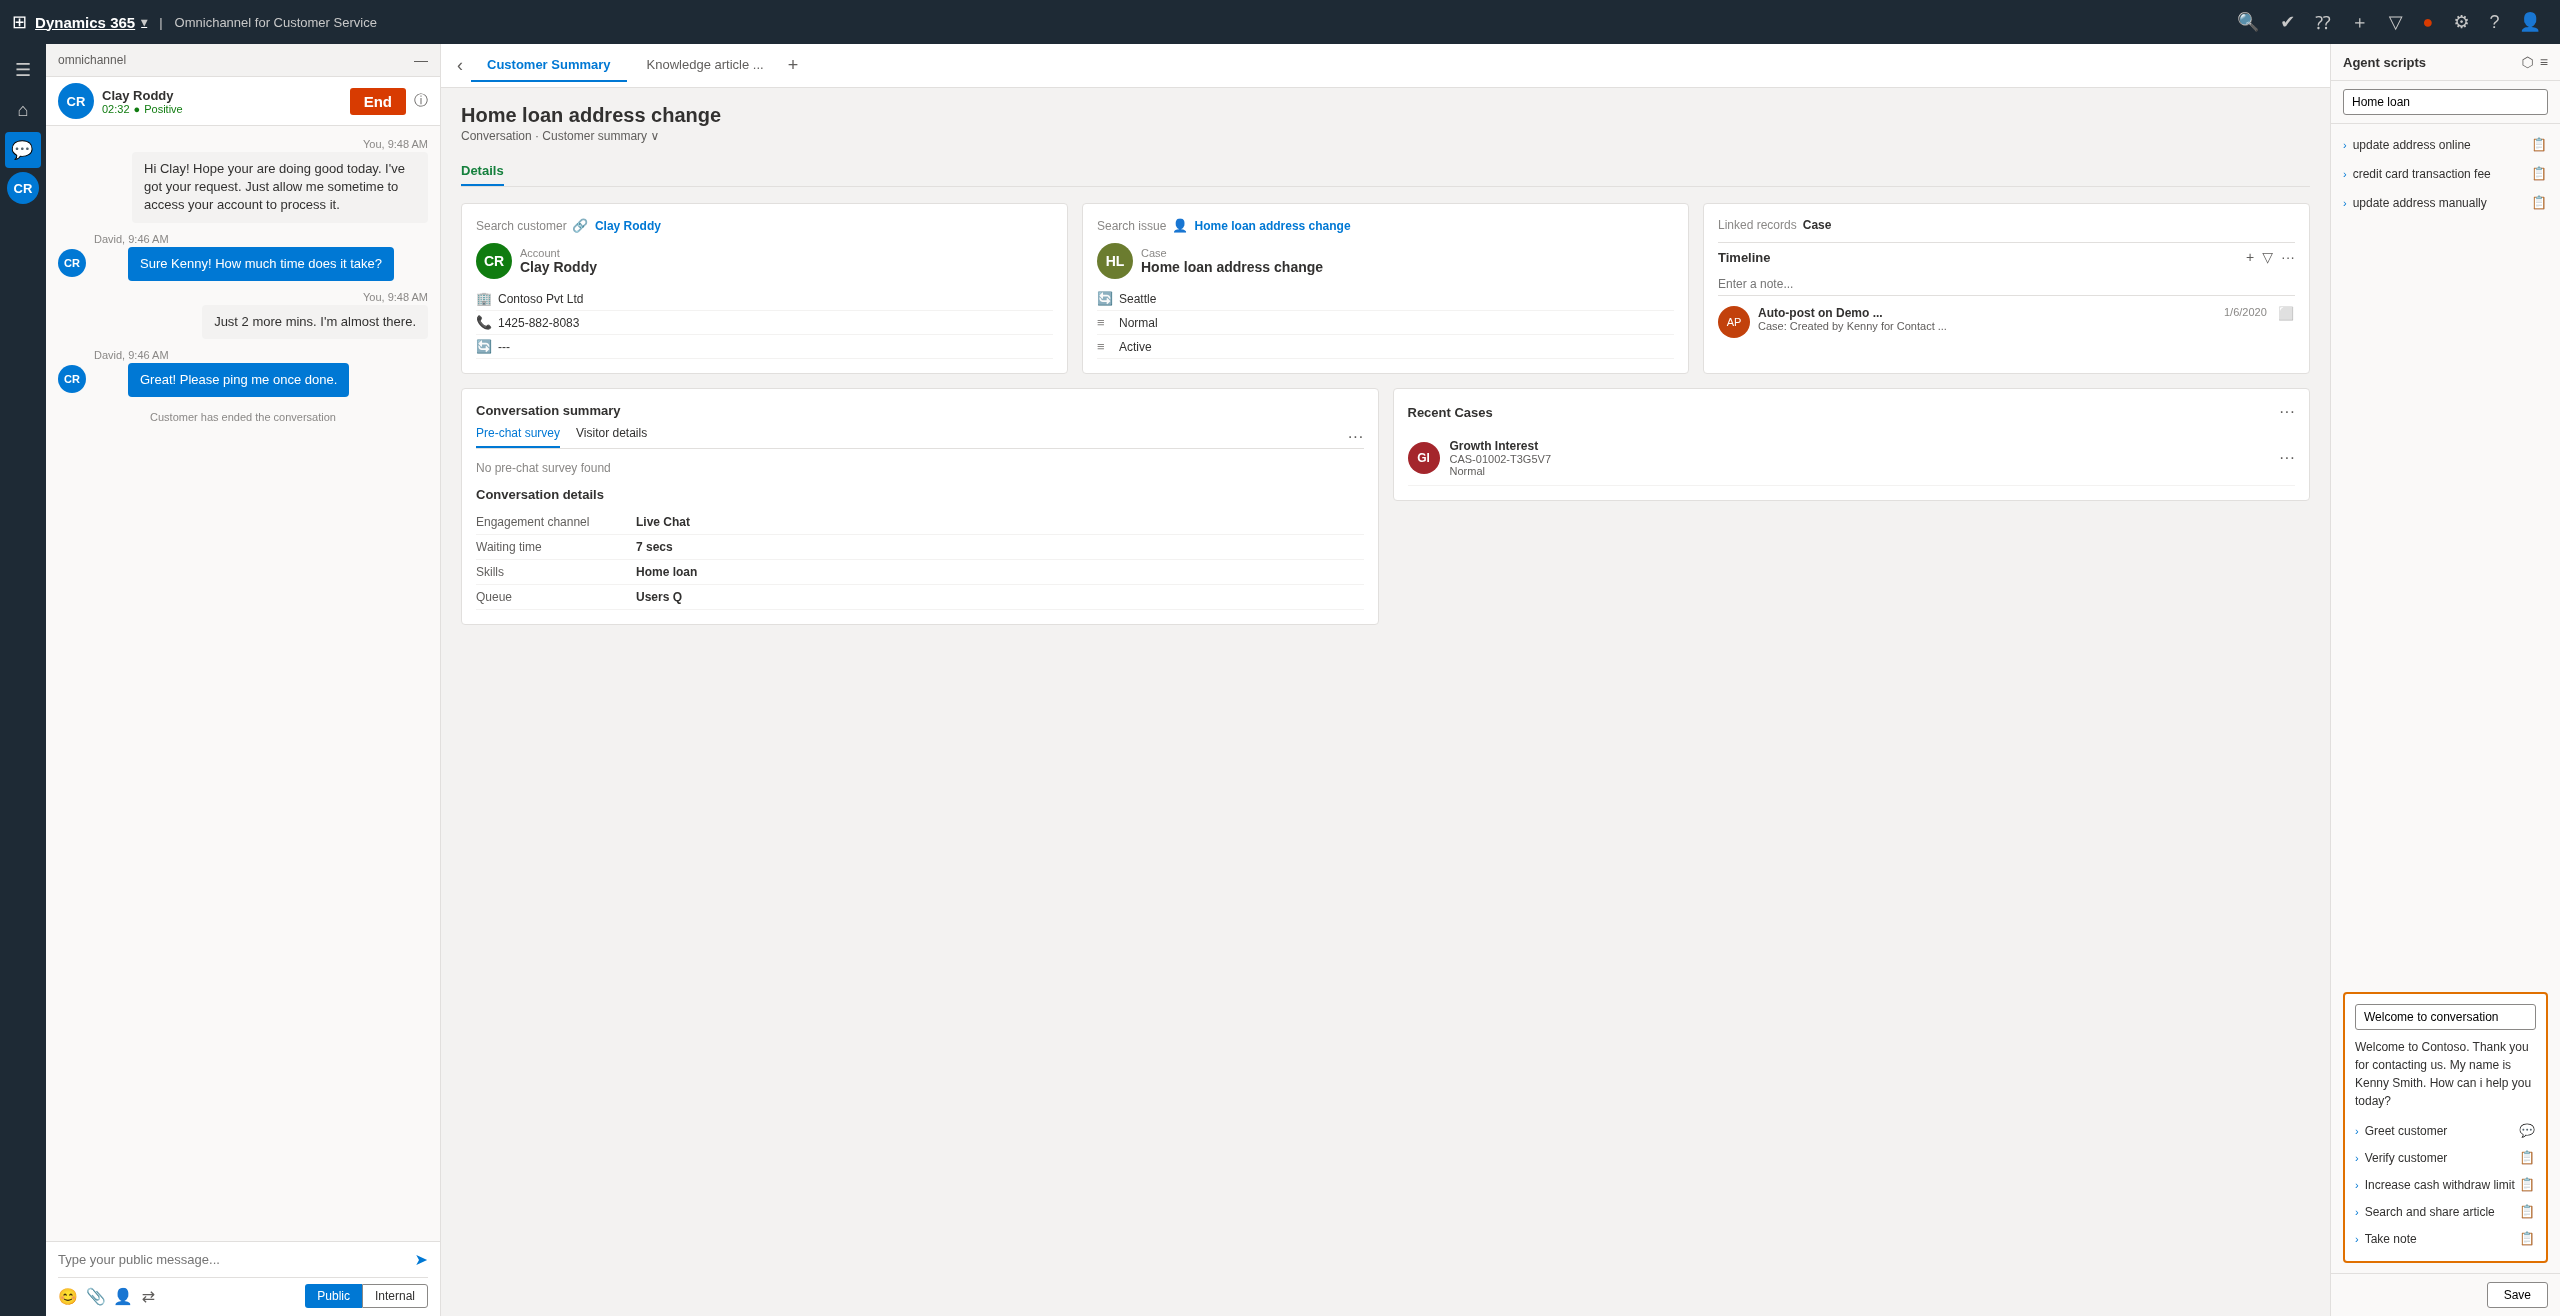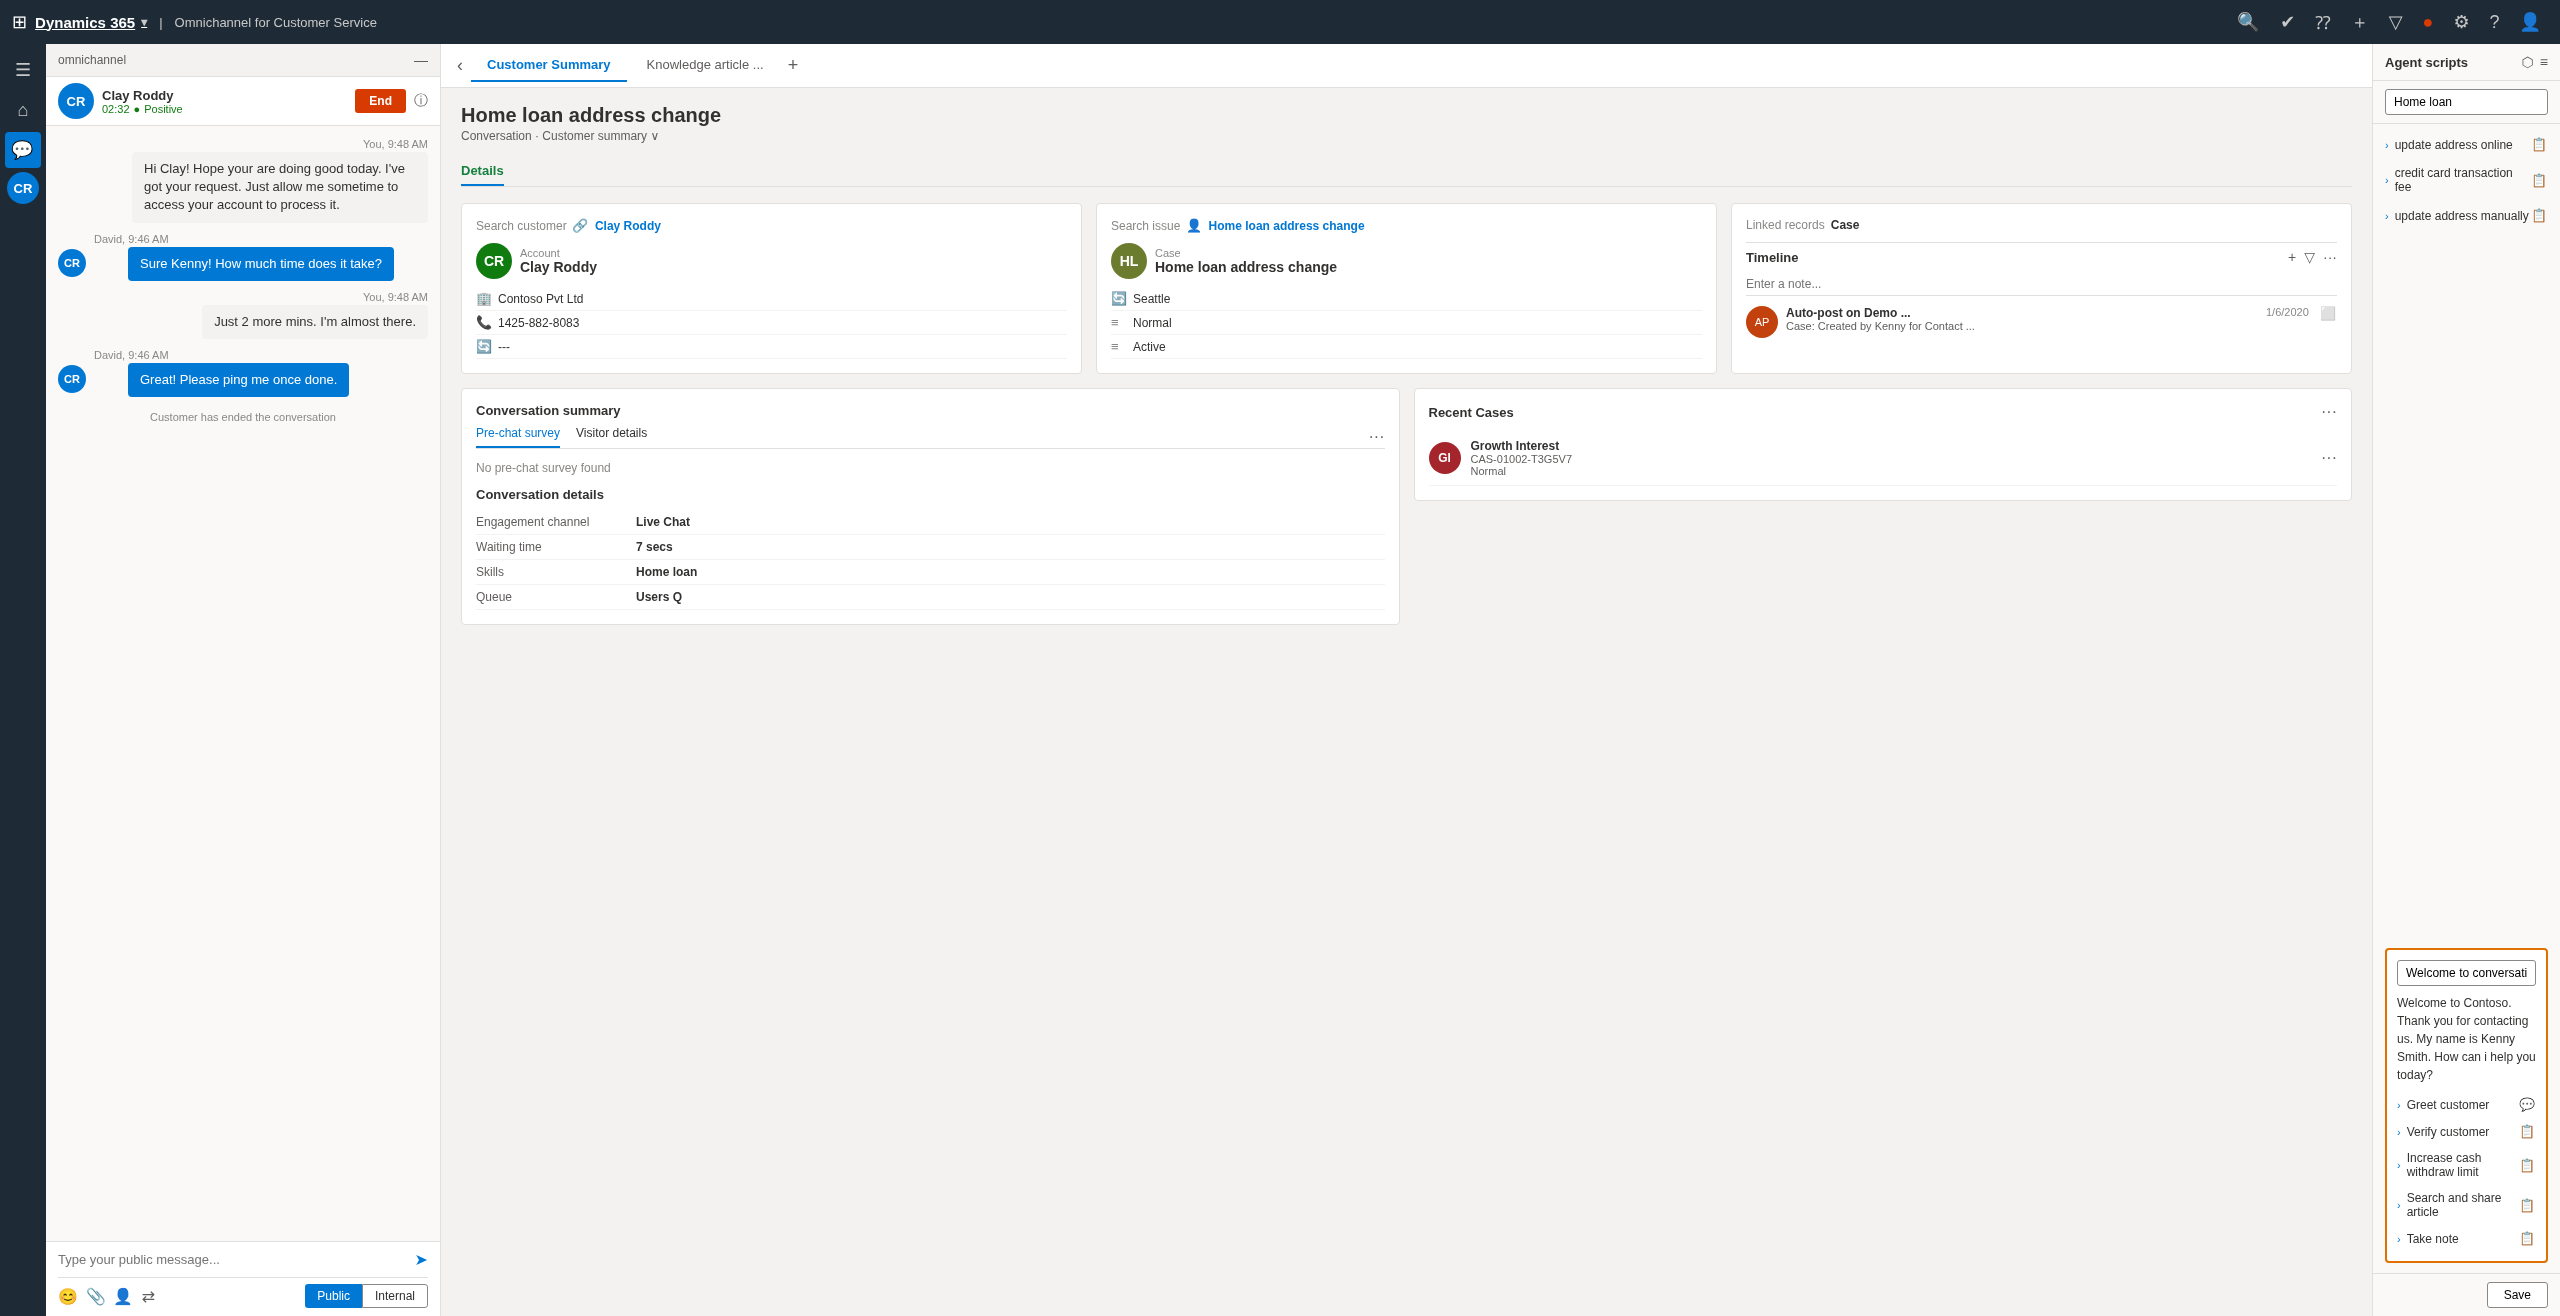--- a/index.html
+++ b/index.html
@@ -64,21 +64,21 @@
       justify-content: space-between;
     }
     .chat-contact-bar {
       display: flex; align-items: center; justify-content: space-between;
       padding: 6px 12px; background: #fff; border-bottom: 1px solid #e1dfdd;
     }
     .chat-contact-bar .contact-info { display: flex; flex-direction: column; }
     .chat-contact-bar .contact-meta { font-size: 11px; color: #107c10; display: flex; align-items: center; gap: 4px; }
     .end-btn {
       background: #d83b01; color: #fff; border: none; padding: 5px 14px;
-      border-radius: 3px; font-size: 12px; font-weight: 600; cursor: pointer;
+      border-radius: 3px; font-size: 15px; font-weight: 600; cursor: pointer;
     }
     .chat-messages {
       flex: 1; overflow-y: auto; padding: 12px; display: flex; flex-direction: column; gap: 10px;
       background: #faf9f8;
     }
     .msg-row { display: flex; flex-direction: column; }
     .msg-timestamp { font-size: 11px; color: #8a8886; text-align: right; margin-bottom: 2px; }
     .msg-timestamp.left { text-align: left; margin-left: 36px; }
     .msg-bubble {
       max-width: 80%; padding: 8px 12px; border-radius: 4px; font-size: 13px; line-height: 1.4;
@@ -185,21 +185,21 @@
     .recent-cases-title { font-size: 13px; font-weight: 600; }
     .case-item { display: flex; align-items: center; gap: 10px; padding: 8px 0; border-bottom: 1px solid #f3f2f1; }
     .case-avatar { width: 32px; height: 32px; border-radius: 50%; background: #a4262c; color: #fff; font-size: 12px; font-weight: 600; display: flex; align-items: center; justify-content: center; flex-shrink: 0; }
     .case-info .case-name { font-size: 12px; font-weight: 600; }
     .case-info .case-id { font-size: 11px; color: #605e5c; }
     .case-info .case-priority { font-size: 11px; color: #605e5c; }
     .case-more { margin-left: auto; color: #605e5c; font-size: 16px; cursor: pointer; }
 
     
     .agent-scripts-panel {
-      width: 188px; background: #faf9f8; border-left: 1px solid #e1dfdd;
+      width: 230px; background: #faf9f8; border-left: 1px solid #e1dfdd;
       display: flex; flex-direction: column; flex-shrink: 0;
     }
     .scripts-header {
       padding: 10px 12px; border-bottom: 1px solid #e1dfdd;
       display: flex; align-items: center; justify-content: space-between;
     }
     .scripts-title { font-size: 13px; font-weight: 600; }
     .scripts-header-icons { display: flex; gap: 6px; color: #605e5c; font-size: 14px; }
     .scripts-dropdown-row { padding: 8px 12px; border-bottom: 1px solid #e1dfdd; }
     .scripts-dropdown {

